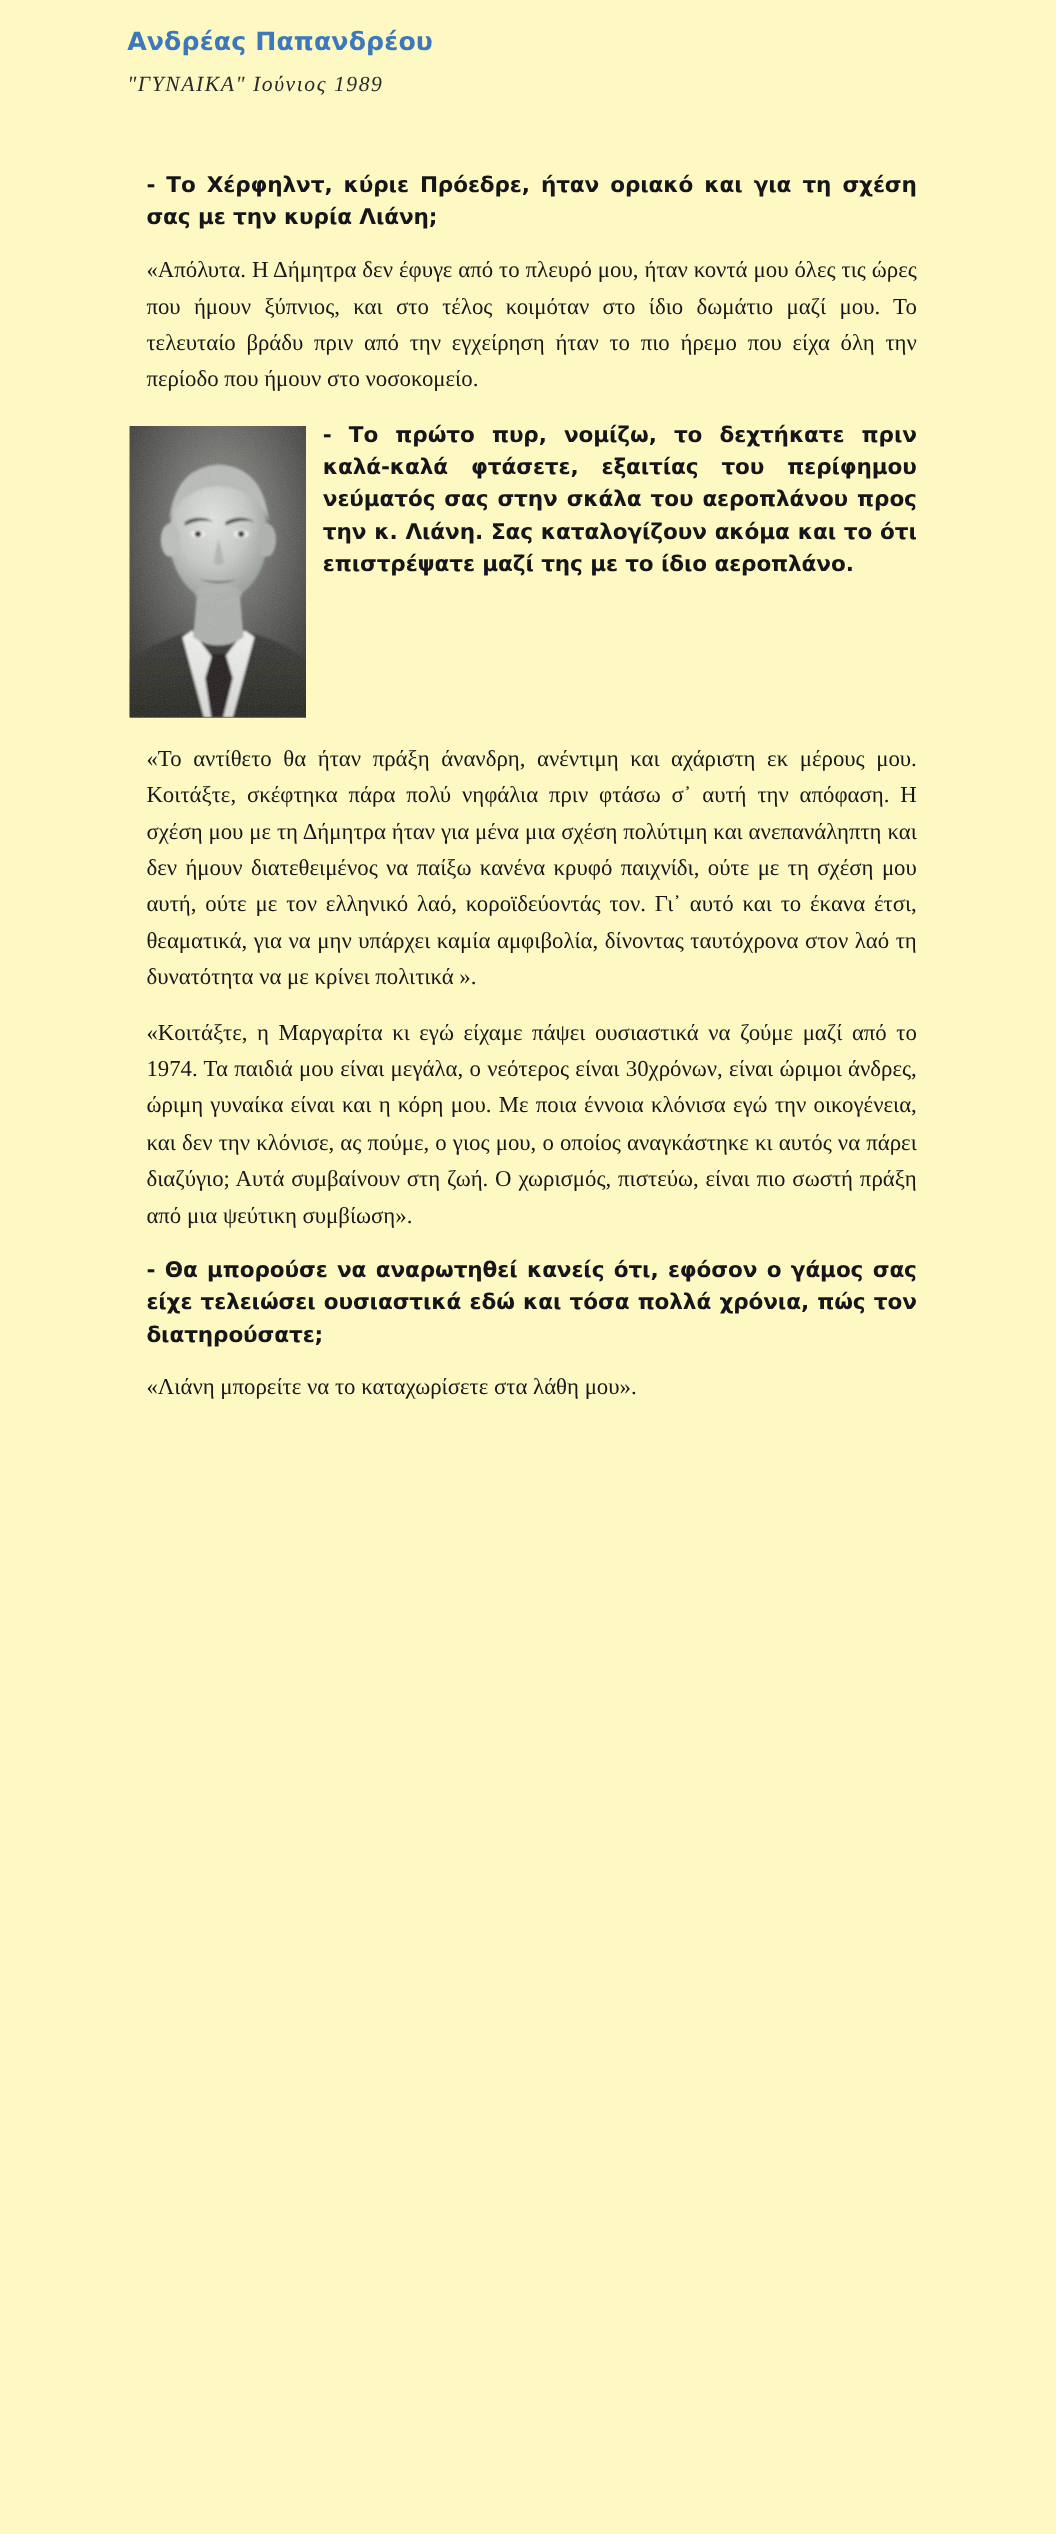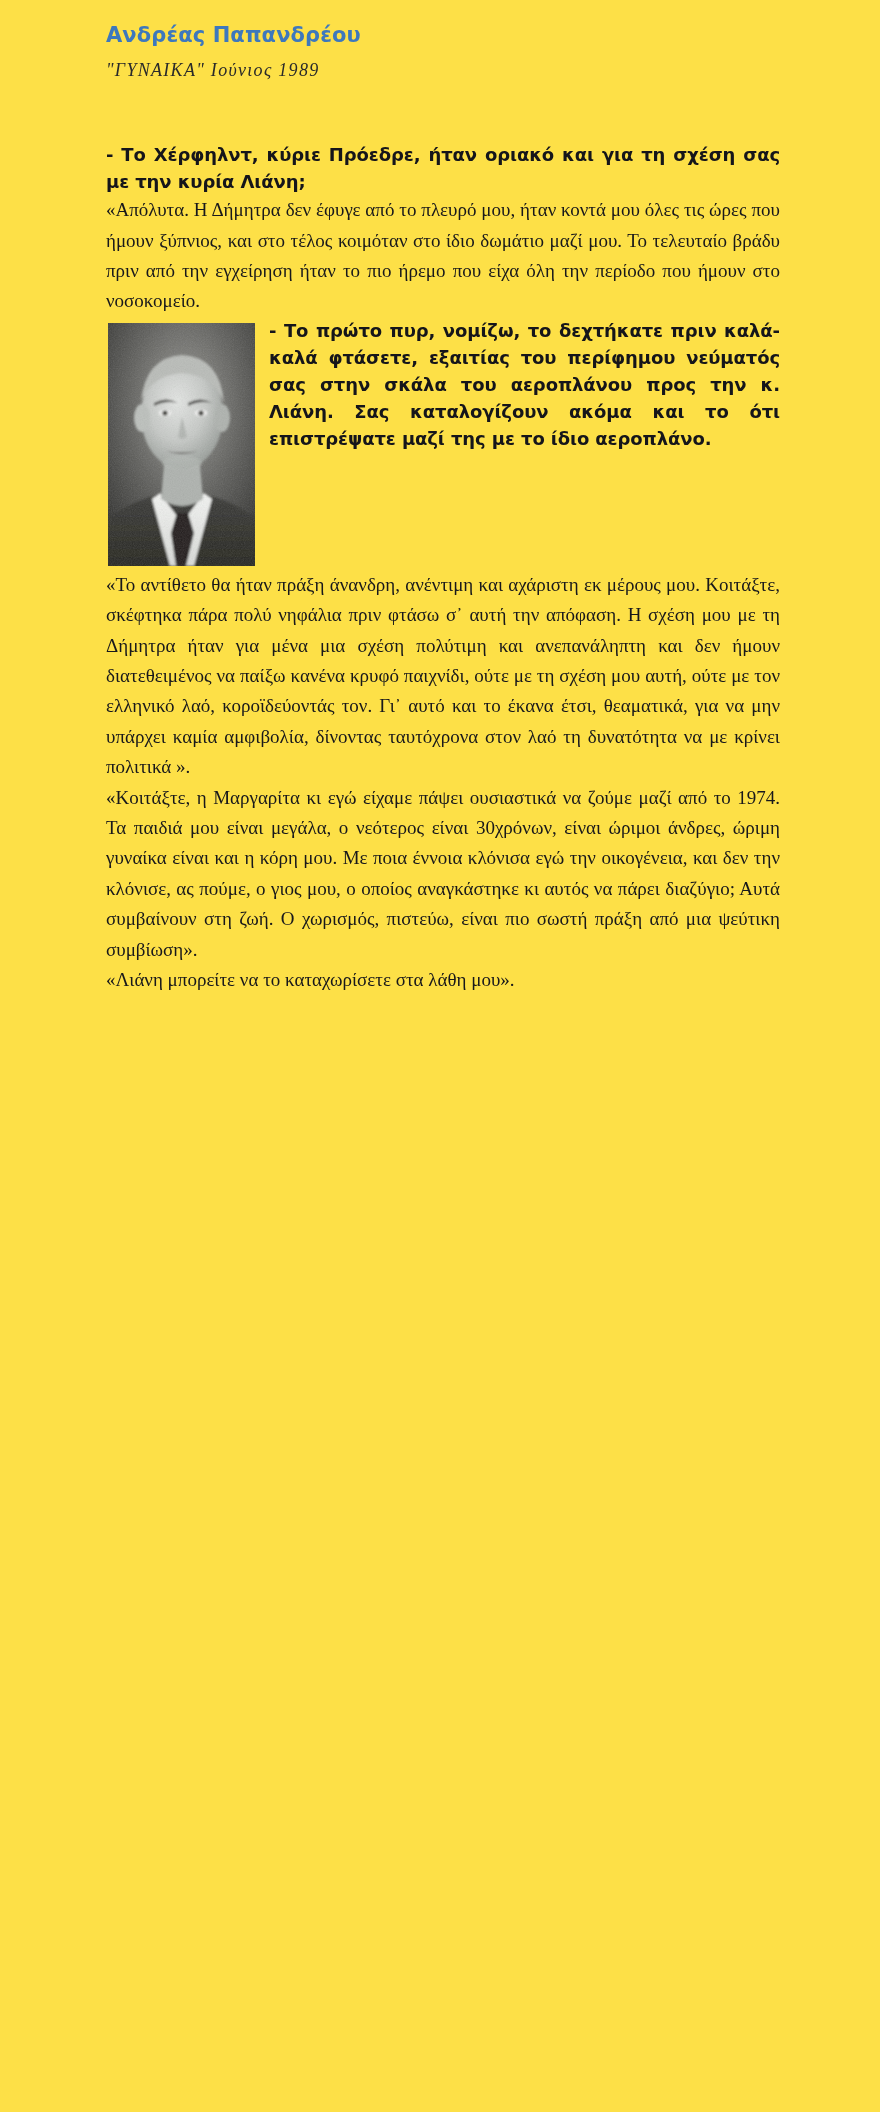--- a/index.html
+++ b/index.html
@@ -12,21 +12,21 @@
     width: 880px;
     min-height: 2112px;
     font-family: "Liberation Serif", "DejaVu Serif", serif;
     color: #1b1b1b;
     -webkit-font-smoothing: antialiased;
   }
 
   .page {
     width: 880px;
     min-height: 2112px;
-    background: #fde047;
+    background: #fef9c3;
     box-sizing: border-box;
     padding: 0;
     position: relative;
   }
 
   .article {
     position: relative;
     box-sizing: border-box;
     padding: 22px 100px 24px 106px;
   }
@@ -68,21 +68,21 @@
   
   .body-block {
     font-size: 19.5px;
     line-height: 1.62;
     text-align: justify;
     color: #18181b;
     position: relative;
   }
 
   .body-block p {
-    margin: 0;
+    margin: 16px;
   }
 
   .q {
     font-family: "DejaVu Sans", "Liberation Sans", sans-serif;
     font-weight: 700;
     font-size: 18px;
     line-height: 1.5;
     letter-spacing: -0.1px;
     color: #15151a;
     text-align: justify;
@@ -205,18 +205,19 @@
 
       <p class="q">-  Το πρώτο πυρ, νομίζω, το δεχτήκατε πριν καλά-καλά φτάσετε, εξαιτίας του περίφημου νεύματός σας στην σκάλα του αεροπλάνου προς την κ. Λιάνη. Σας καταλογίζουν ακόμα και το ότι επιστρέψατε μαζί της με το ίδιο αεροπλάνο.</p>
 
       <div class="clearer"></div>
 
       <p class="a">«Το αντίθετο θα ήταν πράξη άνανδρη, ανέντιμη και αχάριστη εκ μέρους μου. Κοιτάξτε, σκέφτηκα πάρα πολύ νηφάλια πριν φτάσω σ᾽ αυτή την απόφαση. Η σχέση μου με τη Δήμητρα ήταν για μένα μια σχέση πολύτιμη και ανεπανάληπτη και δεν ήμουν διατεθειμένος να παίξω κανένα κρυφό παιχνίδι, ούτε με τη σχέση μου αυτή, ούτε με τον ελληνικό λαό, κοροϊδεύοντάς τον. Γι᾽ αυτό και το έκανα έτσι, θεαματικά, για να μην υπάρχει καμία αμφιβολία, δίνοντας ταυτόχρονα στον λαό τη δυνατότητα να με κρίνει πολιτικά ».</p>
 
 
       <p class="a">«Κοιτάξτε, η Μαργαρίτα κι εγώ είχαμε πάψει ουσιαστικά να ζούμε μαζί από το 1974. Τα παιδιά μου είναι μεγάλα, ο νεότερος είναι 30χρόνων, είναι ώριμοι άνδρες, ώριμη γυναίκα είναι και η κόρη μου. Με ποια έννοια κλόνισα εγώ την οικογένεια, και δεν την κλόνισε, ας πούμε, ο γιος μου, ο οποίος αναγκάστηκε κι αυτός να πάρει διαζύγιο; Αυτά συμβαίνουν στη ζωή. Ο χωρισμός, πιστεύω, είναι πιο σωστή πράξη από μια ψεύτικη συμβίωση».</p>
 
+      <p class="q">- Θα μπορούσε να αναρωτηθεί κανείς ότι, εφόσον ο γάμος σας είχε τελειώσει ουσιαστικά εδώ και τόσα πολλά χρόνια, πώς τον διατηρούσατε;</p>
 
       <p class="a">«Λιάνη μπορείτε να το καταχωρίσετε στα λάθη μου».</p>
 
     </div>
   </article>
 </div>
 
 </body></html>

